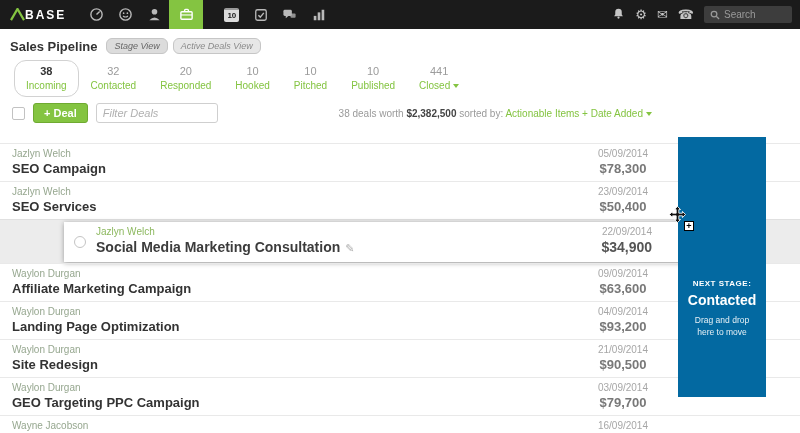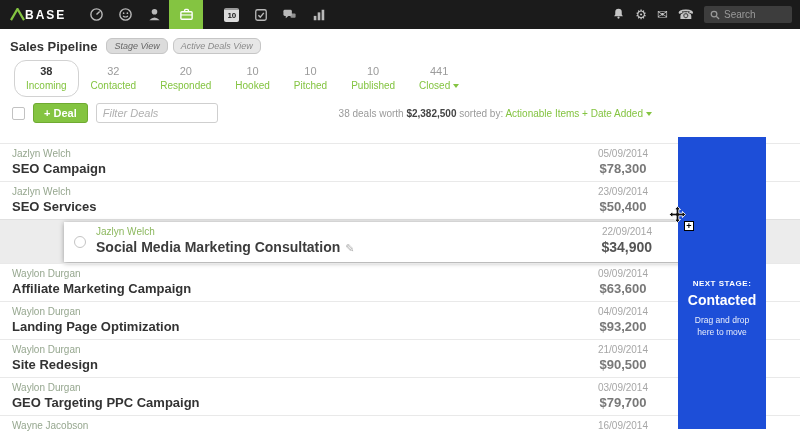--- a/index.html
+++ b/index.html
@@ -109,22 +109,22 @@
   
   .move-cursor { position:absolute; left:669px; top:206px; z-index:30; }
   .plus-badge {
     position:absolute; left:684px; top:221px; z-index:30; width:10px; height:10px;
     background:#fff; border:1px solid #000; font-size:9px; font-weight:bold; color:#000;
     line-height:8px; text-align:center;
   }
 
   
   .dropzone {
-    position:absolute; left:678px; top:137px; width:88px; height:292px;
-    background:#1d4ed8; z-index:10; text-align:center; color:#fff;
+    position:absolute; left:678px; top:137px; width:88px; height:260px;
+    background:#0369a1; z-index:10; text-align:center; color:#fff;
   }
   .dropzone .dz-inner { margin-top:142px; padding:0 8px; }
   .dz-label { font-size:8px; font-weight:bold; letter-spacing:.5px; }
   .dz-stage { font-size:14px; font-weight:bold; margin-top:4px; }
   .dz-hint { font-size:8.5px; color:rgba(255,255,255,.9); margin-top:6px; line-height:1.45; }
 </style>
 </head>
 <body>
 
 <div class="topbar">

